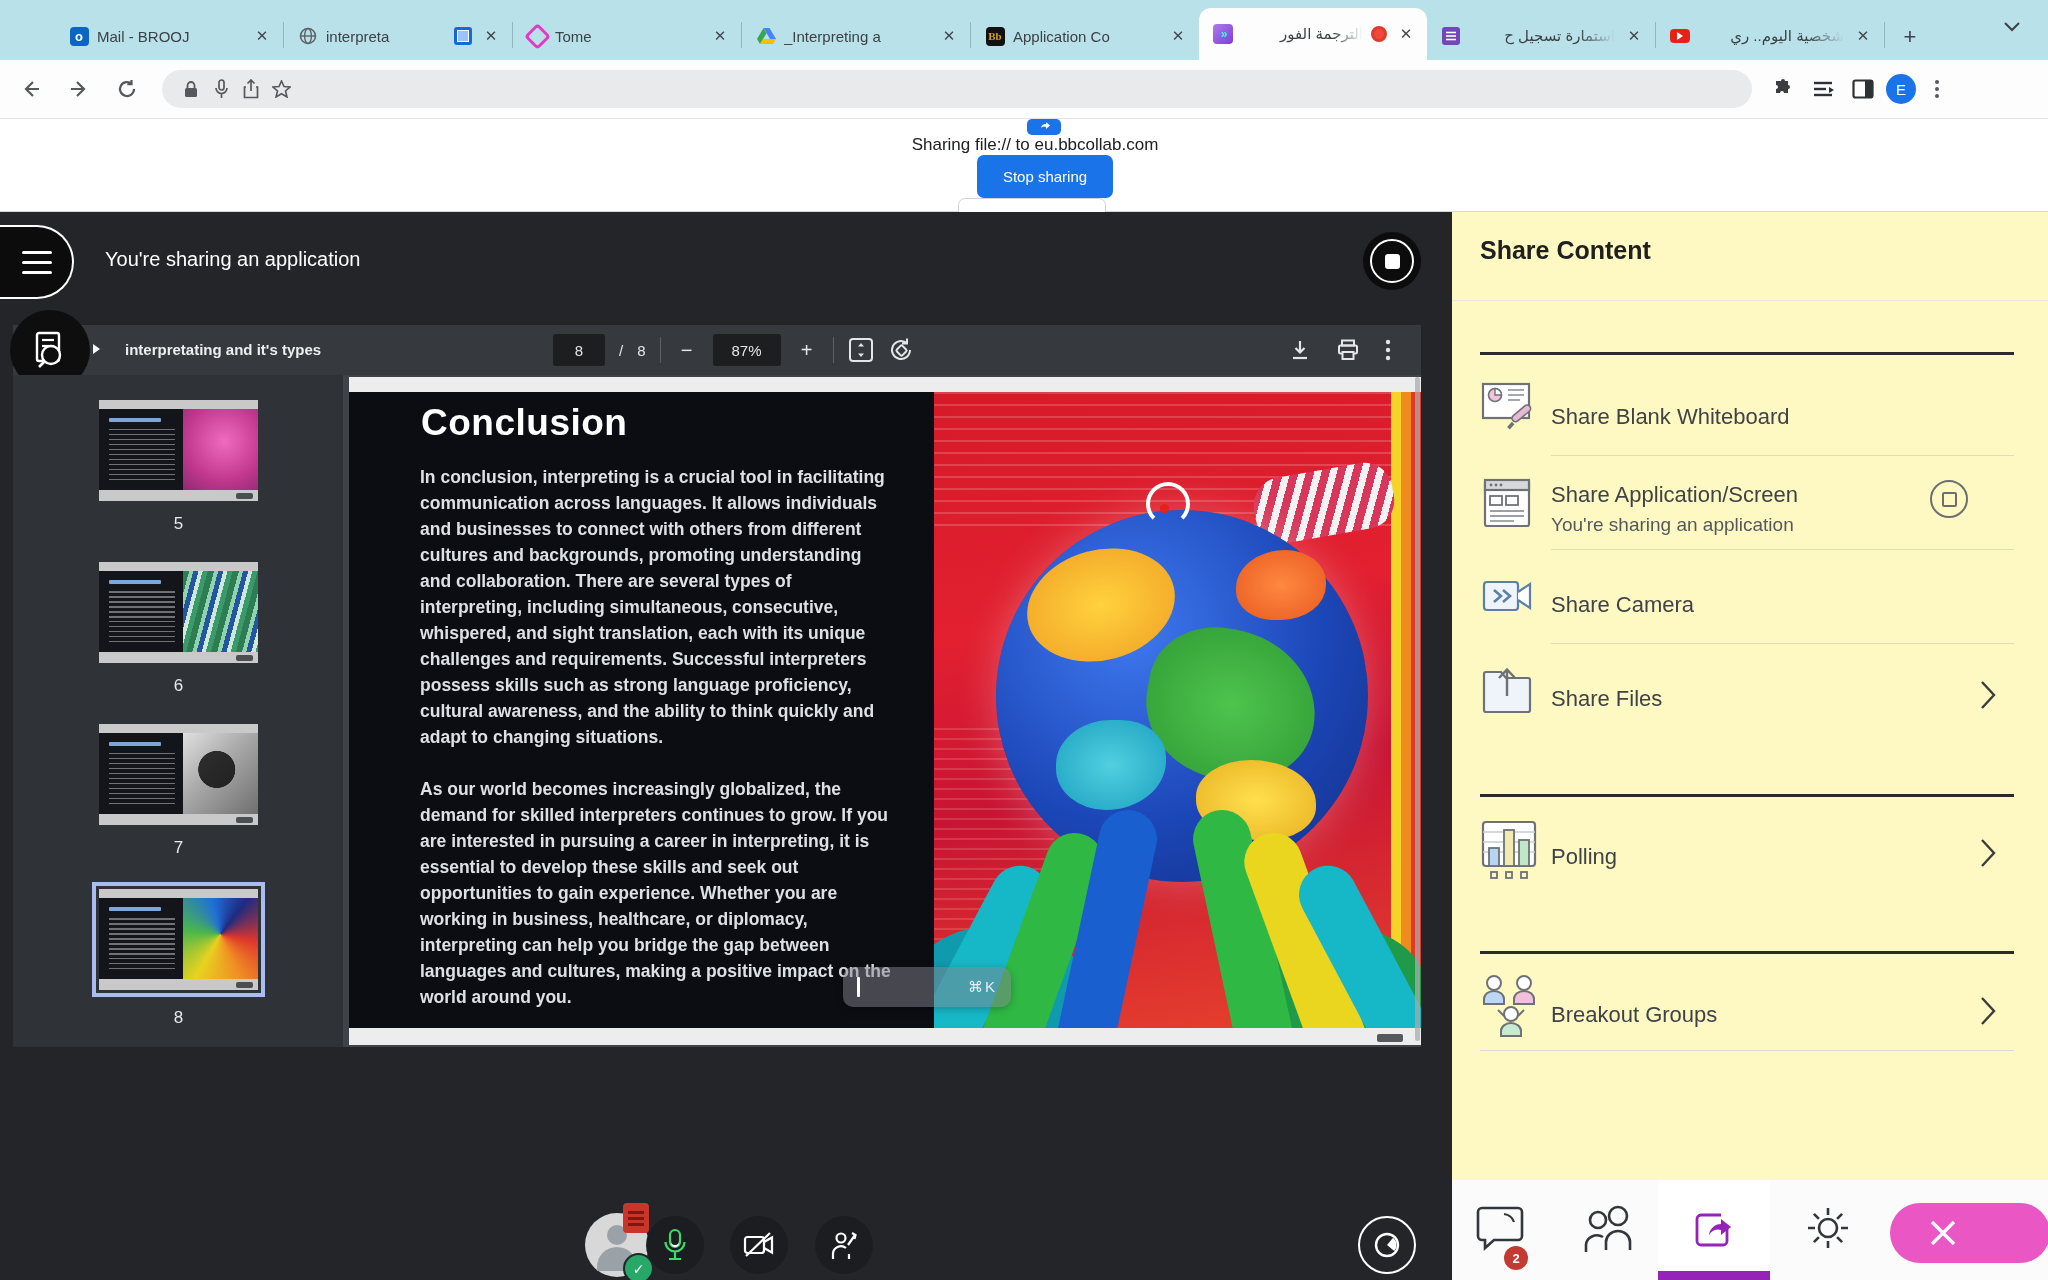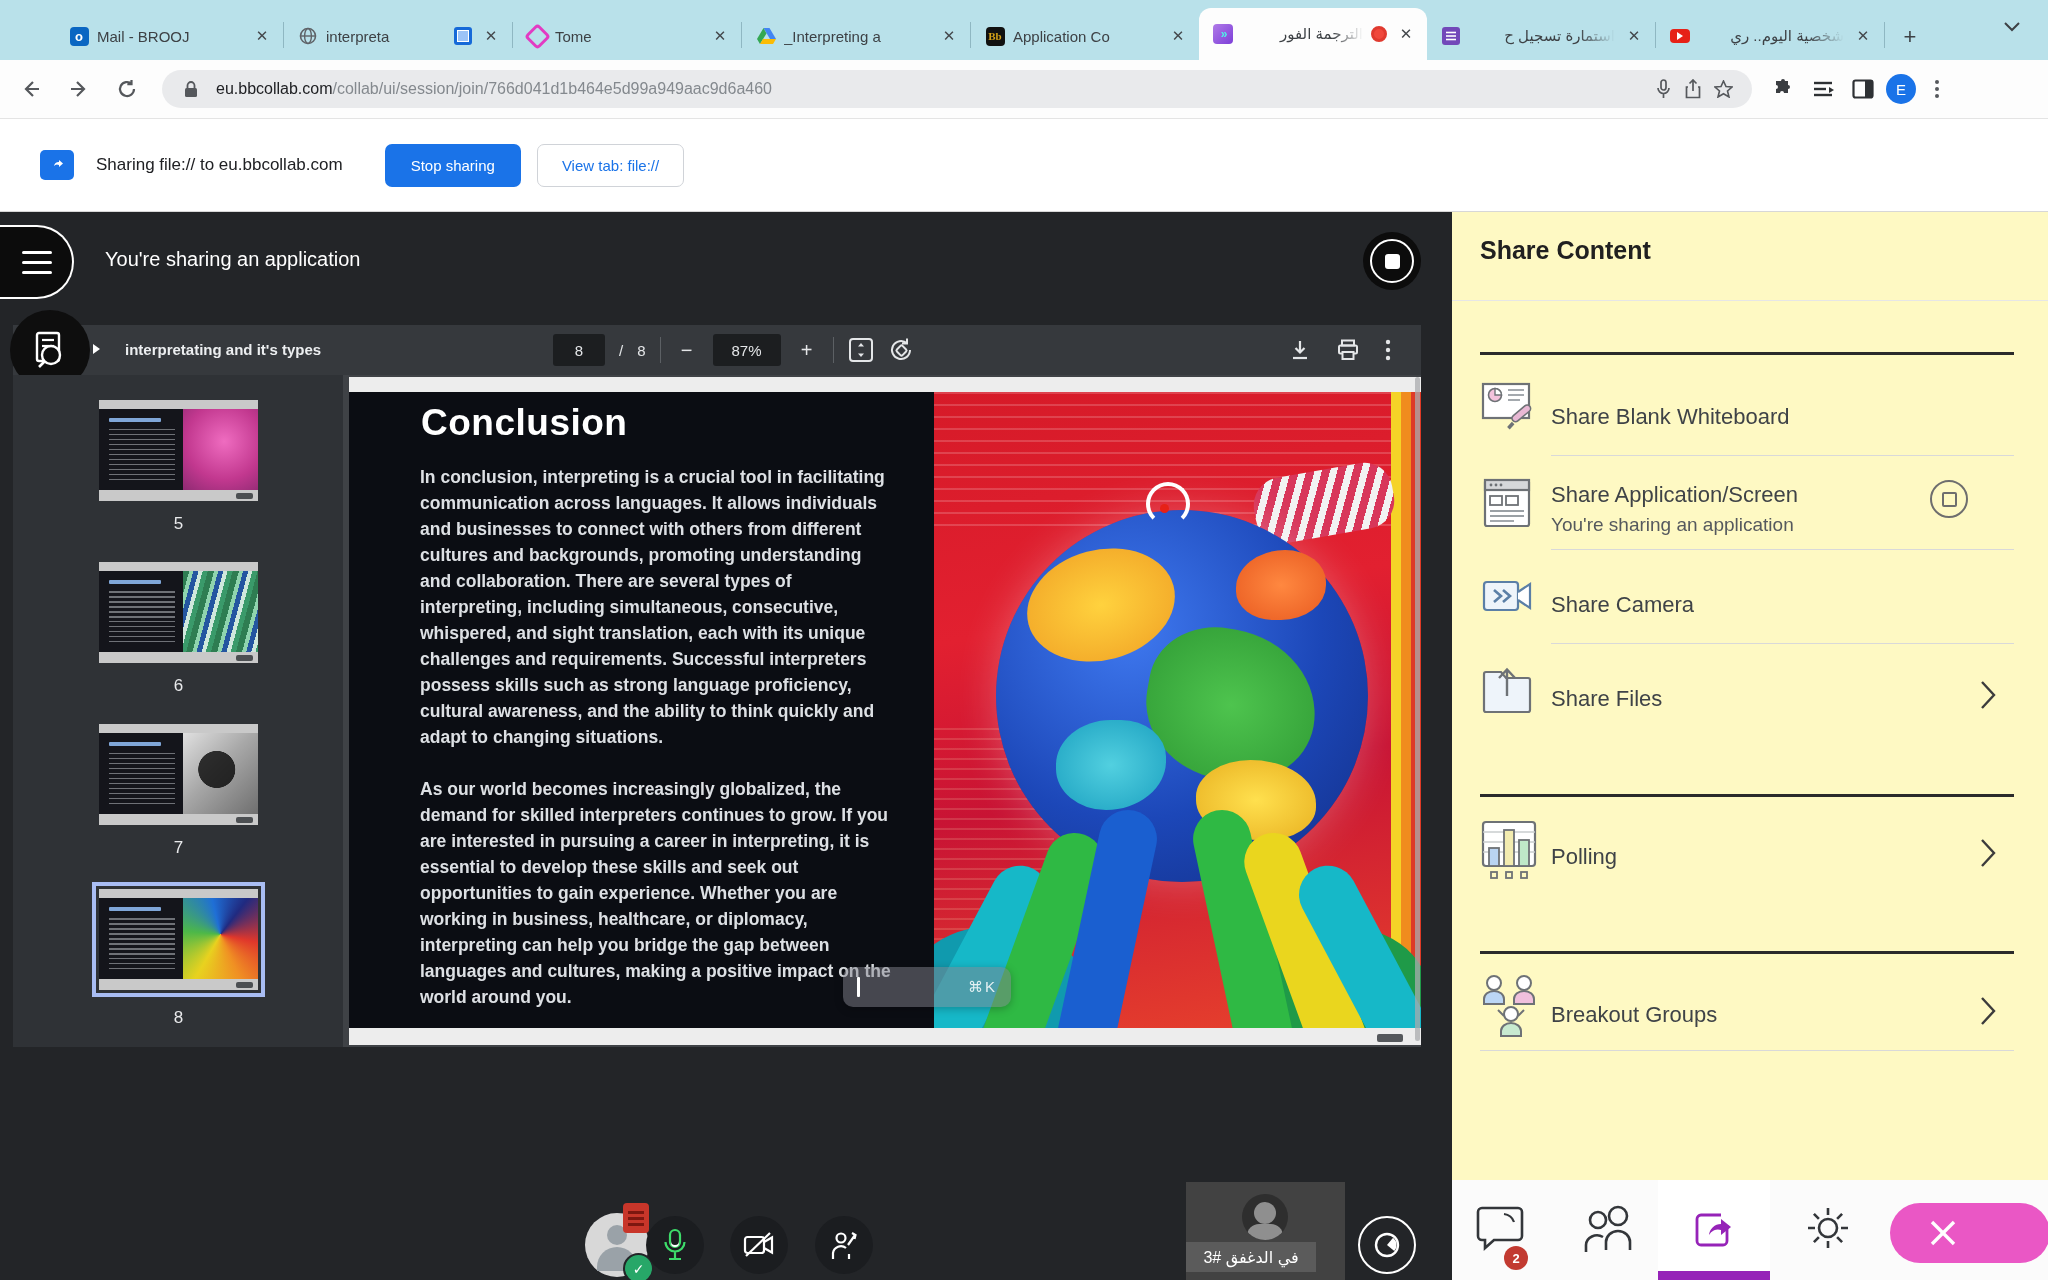--- a/index.html
+++ b/index.html
@@ -42,21 +42,21 @@
   .omni-url{font-size:16px;color:#84898e;white-space:nowrap;overflow:hidden;margin-left:10px;flex:1;}
   .omni-url b{color:#202124;font-weight:normal;}
   .omni-ic{width:30px;height:30px;display:flex;align-items:center;justify-content:center;color:#55585c;flex:none;}
   .chrome-right{display:flex;align-items:center;gap:6px;margin-left:14px;}
   .avatarE{width:30px;height:30px;border-radius:50%;background:#1a73e8;color:#fff;font-size:15px;display:flex;align-items:center;justify-content:center;}
   .dots3{display:flex;flex-direction:column;gap:3px;width:30px;align-items:center;}
   .dots3 i{width:4px;height:4px;border-radius:50%;background:#55585c;}
 
   
   .sharebar{position:absolute;left:0;top:118px;width:2048px;height:94px;background:#fff;border-top:1px solid #e4e4e4;
-        border-bottom:1px solid #d7d7d7;box-sizing:border-box;display:flex;align-items:center;}
+        border-bottom:1px solid #d7d7d7;box-sizing:border-box;display:flex;align-items:center;flex-direction:column;}
   .shareic{width:34px;height:30px;background:#1a73e8;border-radius:5px;margin-left:40px;display:flex;align-items:center;justify-content:center;}
   .sharemsg{font-size:17px;color:#202124;margin-left:22px;}
   .btn-stop{margin-left:42px;background:#1a73e8;color:#fff;font-size:15px;font-weight:500;border:none;border-radius:7px;
         padding:13px 26px;}
   .btn-view{margin-left:16px;background:#fff;color:#1a73e8;font-size:15px;font-weight:500;border:1px solid #d0d3d8;border-radius:7px;
         padding:12px 24px;}
 
   
   .stage{position:absolute;left:0;top:212px;width:1452px;height:1068px;background:#232528;overflow:hidden;}
   .hambtn{position:absolute;left:0;top:13px;width:74px;height:74px;background:#0c0c0c;border:2px solid #fff;border-left:none;
@@ -323,21 +323,20 @@
       </svg>
   </div>
 
   <div class="omnibox">
     <span class="omni-ic">
       <svg width="14" height="17" viewBox="0 0 14 17">
           <rect x="1" y="7" width="12" height="9" rx="1.5" fill="#55585c"></rect>
           <path d="M3.5 7 V4.5 a3.5 3.5 0 0 1 7 0 V7" fill="none" stroke="#55585c" stroke-width="1.8"></path>
         </svg>
     </span>
-    <span class="omni-url"><b>eu.bbcollab.com</b><span>/collab/ui/session/join/766d041d1b464e5d99a949aac9d6a460</span></span>
     <span class="omni-ic">
       <svg width="15" height="20" viewBox="0 0 15 20">
           <rect x="5" y="1" width="5" height="10" rx="2.5" fill="none" stroke="#55585c" stroke-width="1.7"></rect>
           <path d="M2 9 a5.5 5.5 0 0 0 11 0 M7.5 15 v4" fill="none" stroke="#55585c" stroke-width="1.7"></path>
         </svg>
     </span>
     <span class="omni-ic">
       <svg width="16" height="20" viewBox="0 0 16 20">
           <path d="M8 1 v11 M4.5 4.5 L8 1 L11.5 4.5" fill="none" stroke="#55585c" stroke-width="1.7"></path>
           <path d="M3 8 H1.5 V18.5 H14.5 V8 H13" fill="none" stroke="#55585c" stroke-width="1.7"></path>
@@ -599,27 +598,20 @@
   </div>
   <div class="ctl c-dark c-hand">
     <svg width="32" height="32" viewBox="0 0 32 32">
       <circle cx="13" cy="9" r="4.5" fill="none" stroke="#fff" stroke-width="2.2"></circle>
       <path d="M5 30 v-6 a8 8 0 0 1 13 -5" fill="none" stroke="#fff" stroke-width="2.2"></path>
       <path d="M20 16 L27 6 M24 4 l3.5 2 -1 4" fill="none" stroke="#fff" stroke-width="2.2"></path>
       <path d="M21 30 v-5" stroke="#fff" stroke-width="2.2"></path>
     </svg>
   </div>
 
-  <div class="videotile">
-    <div class="vhead">
-        <i></i>
-        <b></b>
-      </div>
-    <div class="vname" dir="rtl">في الدغفق #3</div>
-  </div>
 
   <div class="timerbtn">
     <svg width="30" height="30" viewBox="0 0 30 30">
       <circle cx="15" cy="15" r="11" fill="none" stroke="#fff" stroke-width="2.4"></circle>
       <path d="M15 15 L15 5.5 A9.5 9.5 0 0 1 24.5 15 Z" fill="#fff" transform="rotate(40 15 15)"></path>
     </svg>
   </div>
 </div>
 
 <div class="panel">

